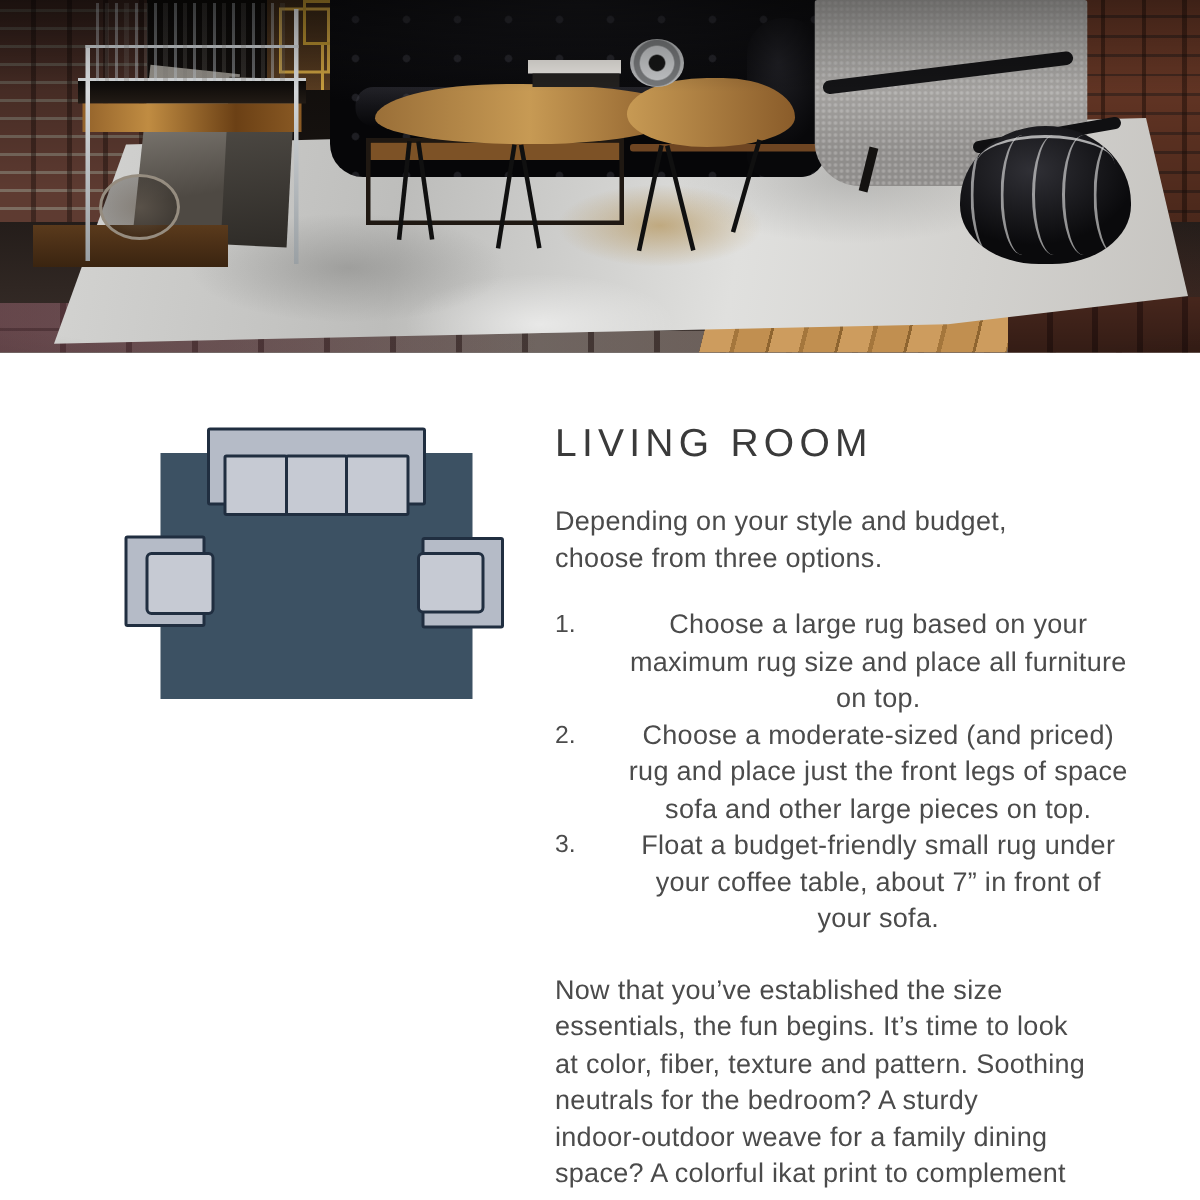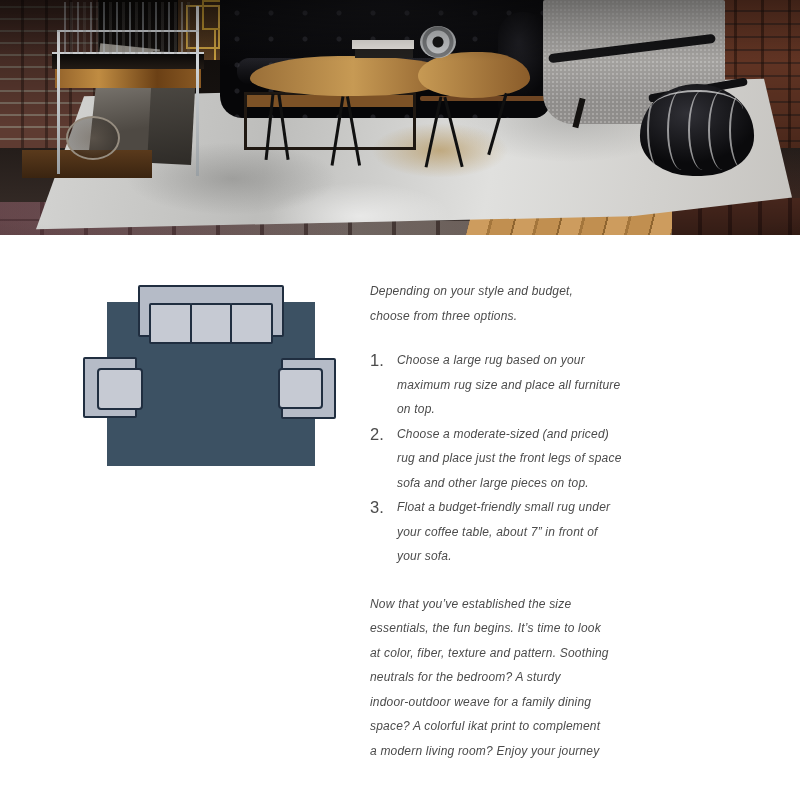--- a/index.html
+++ b/index.html
@@ -133,26 +133,26 @@
   .d-cushion + .d-cushion { margin-left:-2px; }
   .d-chair-outer-left  { left:83px;  top:357px; width:54px; height:61px; }
   .d-chair-seat-left   { left:97px;  top:368px; width:46px; height:42px; background:#c6cad3; border:2px solid #202e40; border-radius:4px; }
   .d-chair-outer-right { left:281px; top:358px; width:55px; height:61px; }
   .d-chair-seat-right  { left:278px; top:368px; width:45px; height:41px; background:#c6cad3; border:2px solid #202e40; border-radius:4px; }
 
   
   .text-col { position:absolute; left:370px; top:279px; width:404px; color:#4b4b4b; }
   .text-col h1 { font-size:26px; font-weight:normal; letter-spacing:3.5px; line-height:32px;
                  color:#3a3a3a; margin:0 0 24px; }
-  .para { font-size:12px; line-height:24.5px; letter-spacing:.2px; white-space:pre-line;font-style:italic; }
+  .para { font-size:18px; line-height:24.5px; letter-spacing:.2px; white-space:pre-line; }
   .intro { margin-bottom:20px; }
   .olist { margin-bottom:23px; }
   .oitem { display:flex; }
   .onum  { width:27px; flex:none; font-size:16.5px; line-height:24.5px; }
-  .otext { flex:1; }
+  .otext { flex:1;text-align:center; }
 </style>
 </head>
 <body>
 
 <div class="page">
 
   <div class="photo">
     <div class="abs wall-shadow"></div>
     <div class="abs brick-left"></div>
     <div class="abs brick-right"></div>
@@ -222,20 +222,21 @@
       <div class="d-cushion"></div>
       <div class="d-cushion"></div>
     </div>
     <div class="abs d-box d-chair-outer-left"></div>
     <div class="abs d-chair-seat-left"></div>
     <div class="abs d-box d-chair-outer-right"></div>
     <div class="abs d-chair-seat-right"></div>
   </div>
 
   <div class="text-col">
+    <h1>LIVING ROOM</h1>
     <p class="para intro">Depending on your style and budget,
 choose from three options.</p>
     <div class="olist">
       <div class="oitem">
         <span class="onum">1.</span>
         <span class="para otext">Choose a large rug based on your
 maximum rug size and place all furniture
 on top.</span>
       </div>
       <div class="oitem">

